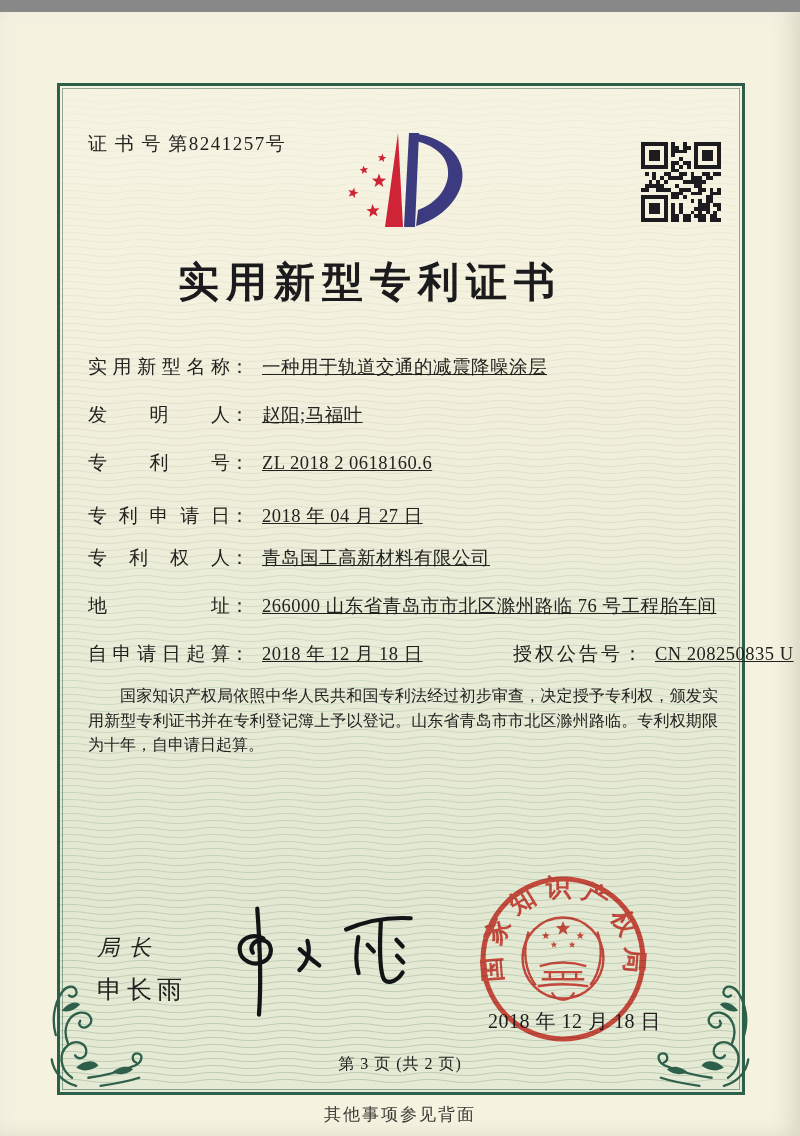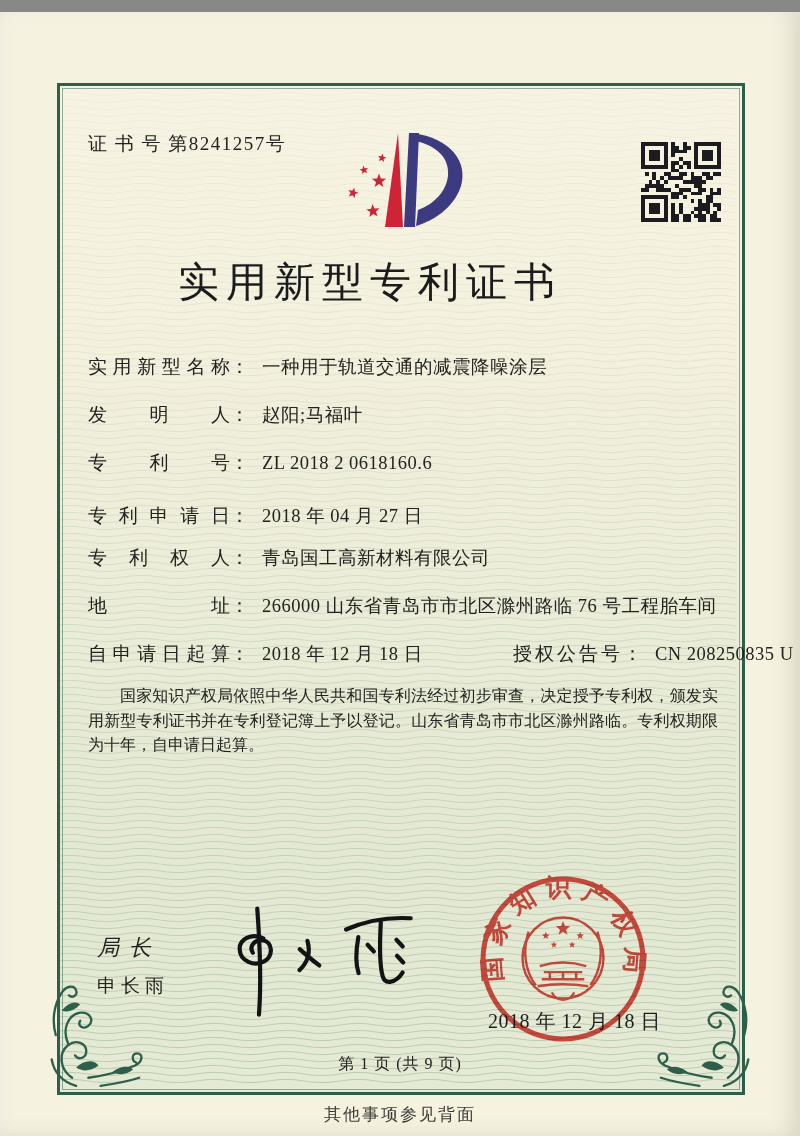--- a/index.html
+++ b/index.html
@@ -22,36 +22,36 @@
   
   .corner{position:absolute;top:958px;width:118px;height:124px;}
   .corner.bl{left:41px;}
   .corner.br{left:641px;transform:scaleX(-1);}
   
   .cert-no{position:absolute;left:88px;top:119px;font-size:19px;letter-spacing:1.5px;}
   .logo{position:absolute;left:330px;top:113px;width:152px;height:128px;}
   .qr{position:absolute;left:641px;top:129px;width:80px;height:82px;}
   .title{
     position:absolute;left:0;top:243px;width:740px;text-align:center;
-    font-size:41px;font-weight:normal;letter-spacing:7px;color:#1b1b1e;
+    font-size:41px;font-weight:bold;letter-spacing:7px;color:#1b1b1e;
   }
   
   .frow{position:absolute;left:88px;font-size:19px;white-space:nowrap;}
   .flabel{display:inline-block;width:142px;text-align:justify;text-align-last:justify;-moz-text-align-last:justify;}
   .fcolon{display:inline-block;margin-right:13px;}
-  .fvalue{font-size:18.5px;letter-spacing:.5px;}
+  .fvalue{font-size:18.5px;letter-spacing:.5px;text-decoration:underline;}
   .r1{top:342px}.r2{top:390px}.r3{top:438px}.r4{top:491px}.r5{top:533px}.r6{top:581px}.r7{top:629px}
   .grant-group{position:absolute;left:425px;top:0;white-space:nowrap;}
   .grant-label{letter-spacing:3px;}
   
   .body-text{position:absolute;left:88px;top:672px;width:630px;font-size:16px;line-height:24.6px;text-align:justify;}
   .body-text p{margin:0;text-indent:2em;}
   
   .officer-title{position:absolute;left:97px;top:921px;font-size:22px;letter-spacing:10px;font-style:italic;}
-  .officer-name{position:absolute;left:97px;top:961px;font-size:19px;letter-spacing:5px;}
+  .officer-name{position:absolute;left:97px;top:961px;font-size:25px;letter-spacing:5px;}
   .signature{position:absolute;left:212px;top:878px;width:240px;height:135px;mix-blend-mode:multiply;}
   .seal{position:absolute;left:477px;top:861px;width:172px;height:172px;mix-blend-mode:multiply;opacity:.93;}
   .seal-date{position:absolute;left:488px;top:996px;font-size:20px;letter-spacing:.5px;color:#1d1d1d;white-space:nowrap;}
   
   .page-info{position:absolute;left:0;top:1042px;width:800px;text-align:center;font-size:16px;letter-spacing:1px;}
   .back-note{position:absolute;left:0;top:1091px;width:800px;text-align:center;font-size:17px;letter-spacing:2px;color:#3a3a35;}
 </style>
 </head>
 <body>
 
@@ -463,16 +463,16 @@
     <g id="seal-stars" fill="#d8423a">
         <path d="M85.0,47.5L86.9,52.5L92.1,52.7L88.0,56.0L89.4,61.1L85.0,58.1L80.6,61.1L82.0,56.0L77.9,52.7L83.1,52.5Z"></path>
         <path d="M68.0,58.0L69.0,60.6L71.8,60.8L69.6,62.5L70.4,65.2L68.0,63.7L65.6,65.2L66.4,62.5L64.2,60.8L67.0,60.6Z"></path>
         <path d="M102.0,58.0L103.0,60.6L105.8,60.8L103.6,62.5L104.4,65.2L102.0,63.7L99.6,65.2L100.4,62.5L98.2,60.8L101.0,60.6Z"></path>
         <path d="M76.0,67.6L76.8,69.8L79.2,69.9L77.4,71.4L78.0,73.8L76.0,72.4L74.0,73.8L74.6,71.4L72.8,69.9L75.2,69.8Z"></path>
         <path d="M94.0,67.6L94.8,69.8L97.2,69.9L95.4,71.4L96.0,73.8L94.0,72.4L92.0,73.8L92.6,71.4L90.8,69.9L93.2,69.8Z"></path>
       </g>
   </svg>
   <div class="seal-date">2018 年 12 月 18 日</div>
 
-  <div class="page-info">第 1 页 (共 9 页)</div>
+  <div class="page-info">第 3 页 (共 2 页)</div>
   <div class="back-note">其他事项参见背面</div>
 
 </div>
 
 </body></html>

